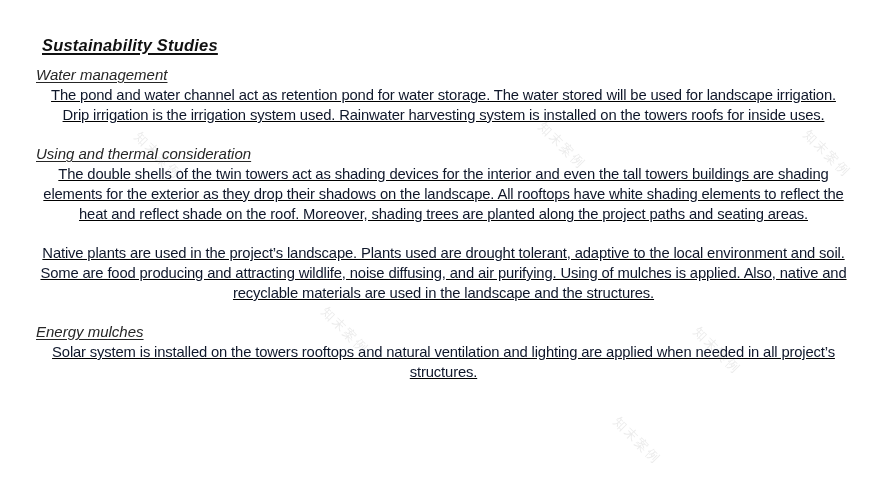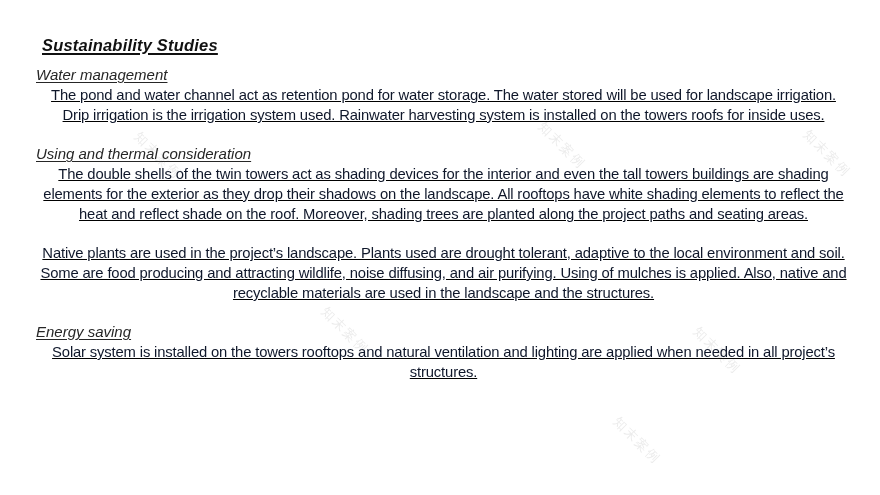--- a/index.html
+++ b/index.html
@@ -93,18 +93,18 @@
     <section>
       <h2 class="section-heading">Using and thermal consideration</h2>
       <p class="section-body">The double shells of the twin towers act as shading devices for the interior and even the tall towers buildings are shading elements for the exterior as they drop their shadows on the landscape. All rooftops have white shading elements to reflect the heat and reflect shade on the roof. Moreover, shading trees are planted along the project paths and seating areas.</p>
     </section>
 
     <section>
       <p class="section-body">Native plants are used in the project’s landscape. Plants used are drought tolerant, adaptive to the local environment and soil. Some are food producing and attracting wildlife, noise diffusing, and air purifying. Using of mulches is applied. Also, native and recyclable materials are used in the landscape and the structures.</p>
     </section>
 
     <section>
-      <h2 class="section-heading">Energy saving</h2>
+      <h2 class="section-heading">Energy mulches</h2>
       <p class="section-body">Solar system is installed on the towers rooftops and natural ventilation and lighting are applied when needed in all project’s structures.</p>
     </section>
 
   </div>
 </div>
 
 </body></html>

